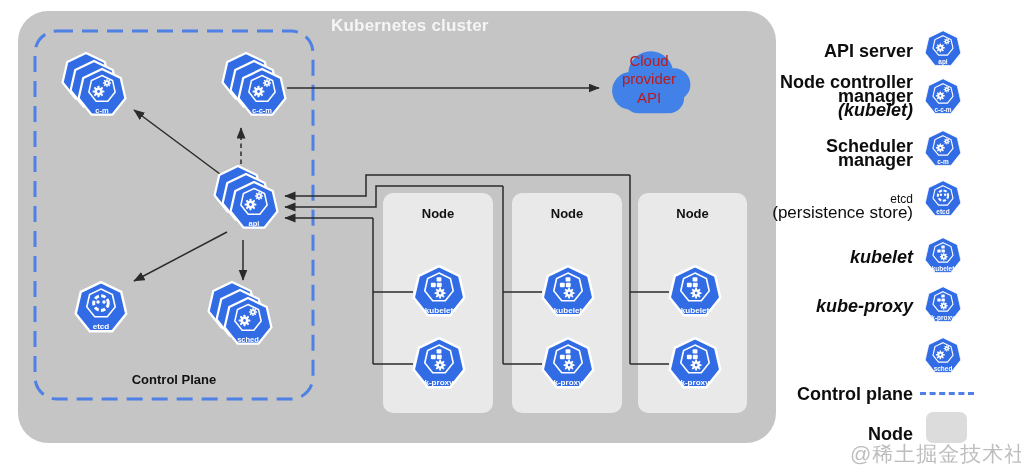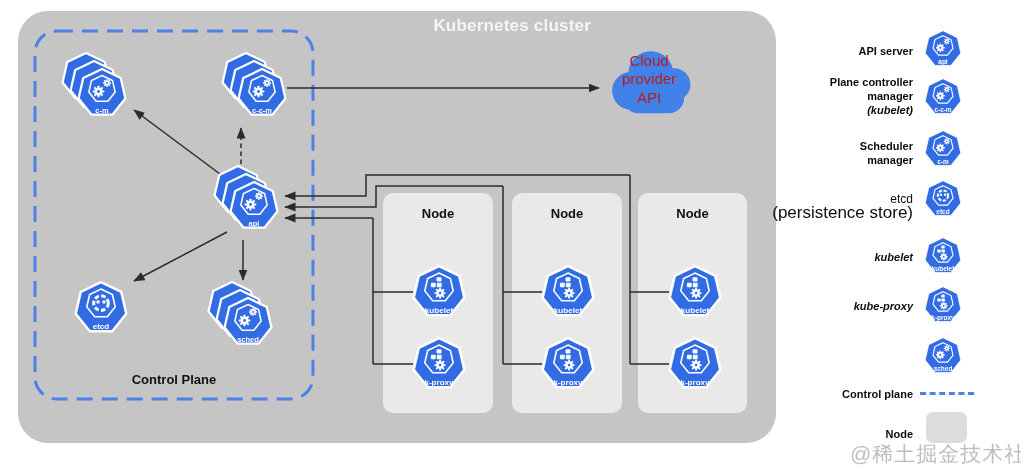--- a/index.html
+++ b/index.html
@@ -5,21 +5,21 @@
   :root{
     --k8s-blue:#326ce5; --cloud-blue:#4181e8; --dash-blue:#4f80e5;
     --cluster-gray:#c5c5c5; --node-gray:#e9e9e9; --line:#2b2b2b;
   }
   html,body{margin:0;padding:0;background:#fff;}
   body{font-family:"Liberation Sans",sans-serif;}
   #canvas{position:relative;width:1021px;height:468px;background:#fff;overflow:hidden;}
 
   .cluster{position:absolute;left:18px;top:11px;width:758px;height:432px;
     background:var(--cluster-gray);border-radius:30px;}
-  .cluster-title{position:absolute;left:331px;top:16px;width:260px;text-align:right;
+  .cluster-title{position:absolute;left:331px;top:16px;width:260px;text-align:left;
     font-size:17px;font-weight:700;color:#f5f5f5;letter-spacing:.2px;}
 
   .node-box{position:absolute;background:var(--node-gray);border-radius:10px;
     width:110px;height:220px;top:193px;}
   .node-label{padding-top:13px;text-align:center;font-size:13px;font-weight:700;color:#111;}
 
   .cp-label{position:absolute;left:35px;top:372px;width:278px;text-align:center;
     font-size:13px;font-weight:700;color:#111;}
 
   .overlay{position:absolute;left:0;top:0;z-index:3;pointer-events:none;}
@@ -28,21 +28,21 @@
   .hepLegend{fill:var(--k8s-blue);stroke:#fff;stroke-width:2;}
   svg text{font-family:"Liberation Sans",sans-serif;}
   .badge{fill:#fff;font-size:15px;font-weight:700;text-anchor:middle;}
   .badge-lg{fill:#fff;font-size:17px;font-weight:700;text-anchor:middle;}
 
   .cloud-wrap{position:absolute;left:603px;top:44px;width:92px;height:72px;z-index:4;}
   .cloud-text{position:absolute;left:603px;top:52px;width:92px;z-index:5;text-align:center;
     color:#b91c1c;font-size:15px;line-height:1.22;white-space:pre-line;}
 
   .lg-label{position:absolute;right:108px;width:150px;text-align:right;color:#0d0d0d;
-    font-size:11px;font-weight:700;line-height:14px;}
+    font-size:18px;font-weight:700;line-height:14px;}
   .lg-label .it{font-style:italic;}
   .lg-etcd{font-weight:400;font-size:12px;}
   .lg-etcd .sub{font-size:17px;}
   .lg-ital{font-style:italic;}
   .lg-icon{position:absolute;left:924px;width:38px;height:38px;}
   .cp-swatch{position:absolute;left:920px;top:392px;width:54px;height:0;
     border-top:3px dashed var(--dash-blue);}
   .node-swatch{position:absolute;left:926px;top:412px;width:41px;height:31px;
     background:#dcdcdc;border-radius:7px;}
   .watermark{position:absolute;left:850px;top:440px;font-size:21px;color:#bdbdbd;
@@ -229,21 +229,21 @@
 
   <div class="lg-label" style="top:44px">API server</div>
   <svg class="lg-icon" style="top:30px" viewBox="0 0 100 100">
     <use href="#hep" class="hepLegend"></use>
       <use href="#hepIn"></use>
       <use href="#icGears"></use>
     <text x="50" y="90" class="badge-lg">api</text>
   </svg>
 
   <div class="lg-label" style="top:75px">
-    <span>Plane controller</span><br>
+    <span>Node controller</span><br>
     <span>manager</span><br>
     <span class="it">(kubelet)</span>
   </div>
   <svg class="lg-icon" style="top:78px" viewBox="0 0 100 100">
     <use href="#hep" class="hepLegend"></use>
       <use href="#hepIn"></use>
       <use href="#icGears"></use>
     <text x="50" y="90" class="badge-lg">c-c-m</text>
   </svg>
 

